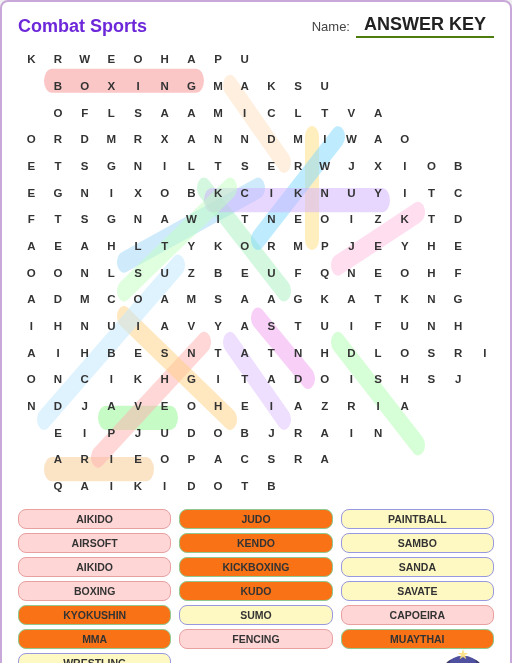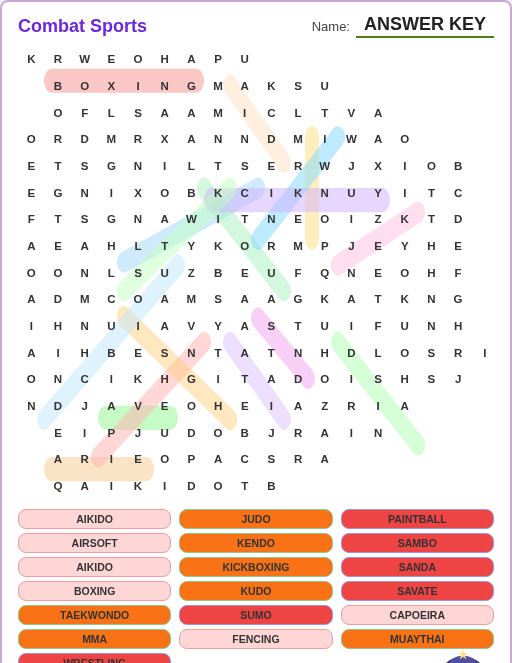--- a/index.html
+++ b/index.html
@@ -96,21 +96,21 @@
       border-radius: 8px;
       padding: 3px 10px;
       text-align: center;
       font-size: 10.5px;
       color: #333;
       font-weight: 600;
       border: 1px solid #ccc;
     }
     .word-badge.col1 { background: #ffd6d6; border-color: #e8a0a0; }
     .word-badge.col2 { background: #f97316; border-color: #90c890; }
-    .word-badge.col3 { background: #ef4444; border-color: #9898e0; }
+    .word-badge.col3 { background: #fef9c3; border-color: #9898e0; }
 
     .logo {
       position: absolute;
       bottom: 10px;
       right: 12px;
       width: 70px;
       height: 45px;
       display: flex;
       flex-direction: column;
       align-items: center;
@@ -488,21 +488,21 @@
       <div class="word-badge col3">PAINTBALL</div>
       <div class="word-badge col1">AIRSOFT</div>
       <div class="word-badge col2">KENDO</div>
       <div class="word-badge col3">SAMBO</div>
       <div class="word-badge col1">AIKIDO</div>
       <div class="word-badge col2">KICKBOXING</div>
       <div class="word-badge col3">SANDA</div>
       <div class="word-badge col1">BOXING</div>
       <div class="word-badge col2">KUDO</div>
       <div class="word-badge col3">SAVATE</div>
-      <div class="word-badge col2">TAEKWONDO</div>
+      <div class="word-badge col2">KYOKUSHIN</div>
       <div class="word-badge col3">SUMO</div>
       <div class="word-badge col1">CAPOEIRA</div>
       <div class="word-badge col2">MMA</div>
       <div class="word-badge col1">FENCING</div>
       <div class="word-badge col2">MUAYTHAI</div>
       <div class="word-badge col3">WRESTLING</div>
     </div>
 
   <div class="logo">
     <svg class="logo-img" viewBox="0 0 60 45" xmlns="http://www.w3.org/2000/svg">

